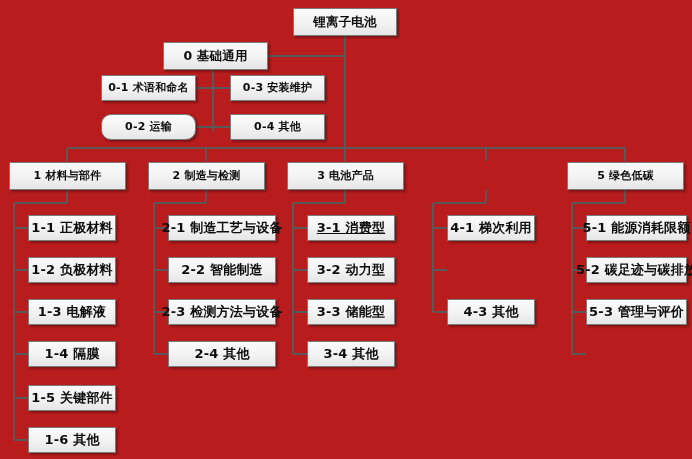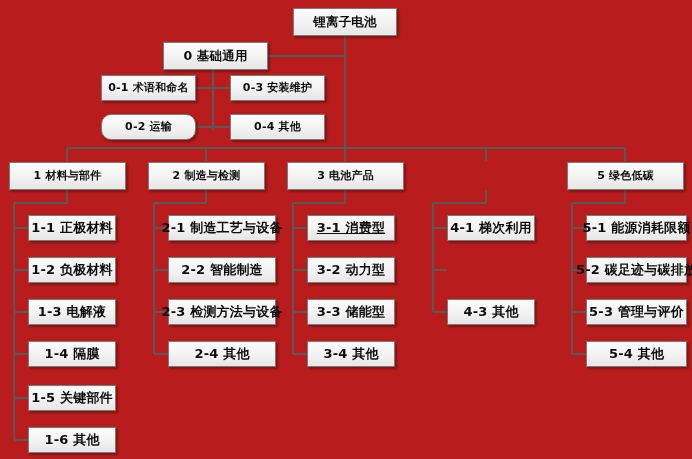--- a/index.html
+++ b/index.html
@@ -148,15 +148,14 @@
   <div class="node leaf" style="left:307px; top:299px; width:88px; height:26px;">3-3 储能型</div>
   <div class="node leaf" style="left:307px; top:341px; width:88px; height:26px;">3-4 其他</div>
 
   <div class="node leaf" style="left:447px; top:215px; width:88px; height:26px;">4-1 梯次利用</div>
   <div class="node leaf" style="left:447px; top:299px; width:88px; height:26px;">4-3 其他</div>
 
   <div class="node cat" style="left:567px; top:162px; width:117px; height:28px;">5 绿色低碳</div>
   <div class="node leaf" style="left:586px; top:215px; width:101px; height:26px;">5-1 能源消耗限额</div>
   <div class="node leaf" style="left:586px; top:257px; width:101px; height:26px;">5-2 碳足迹与碳排放</div>
   <div class="node leaf" style="left:586px; top:299px; width:101px; height:26px;">5-3 管理与评价</div>
-  <div class="node leaf" style="left:586px; top:341px; width:101px; height:26px;">5-4 其他</div>
 
 </div>
 
 </body></html>

